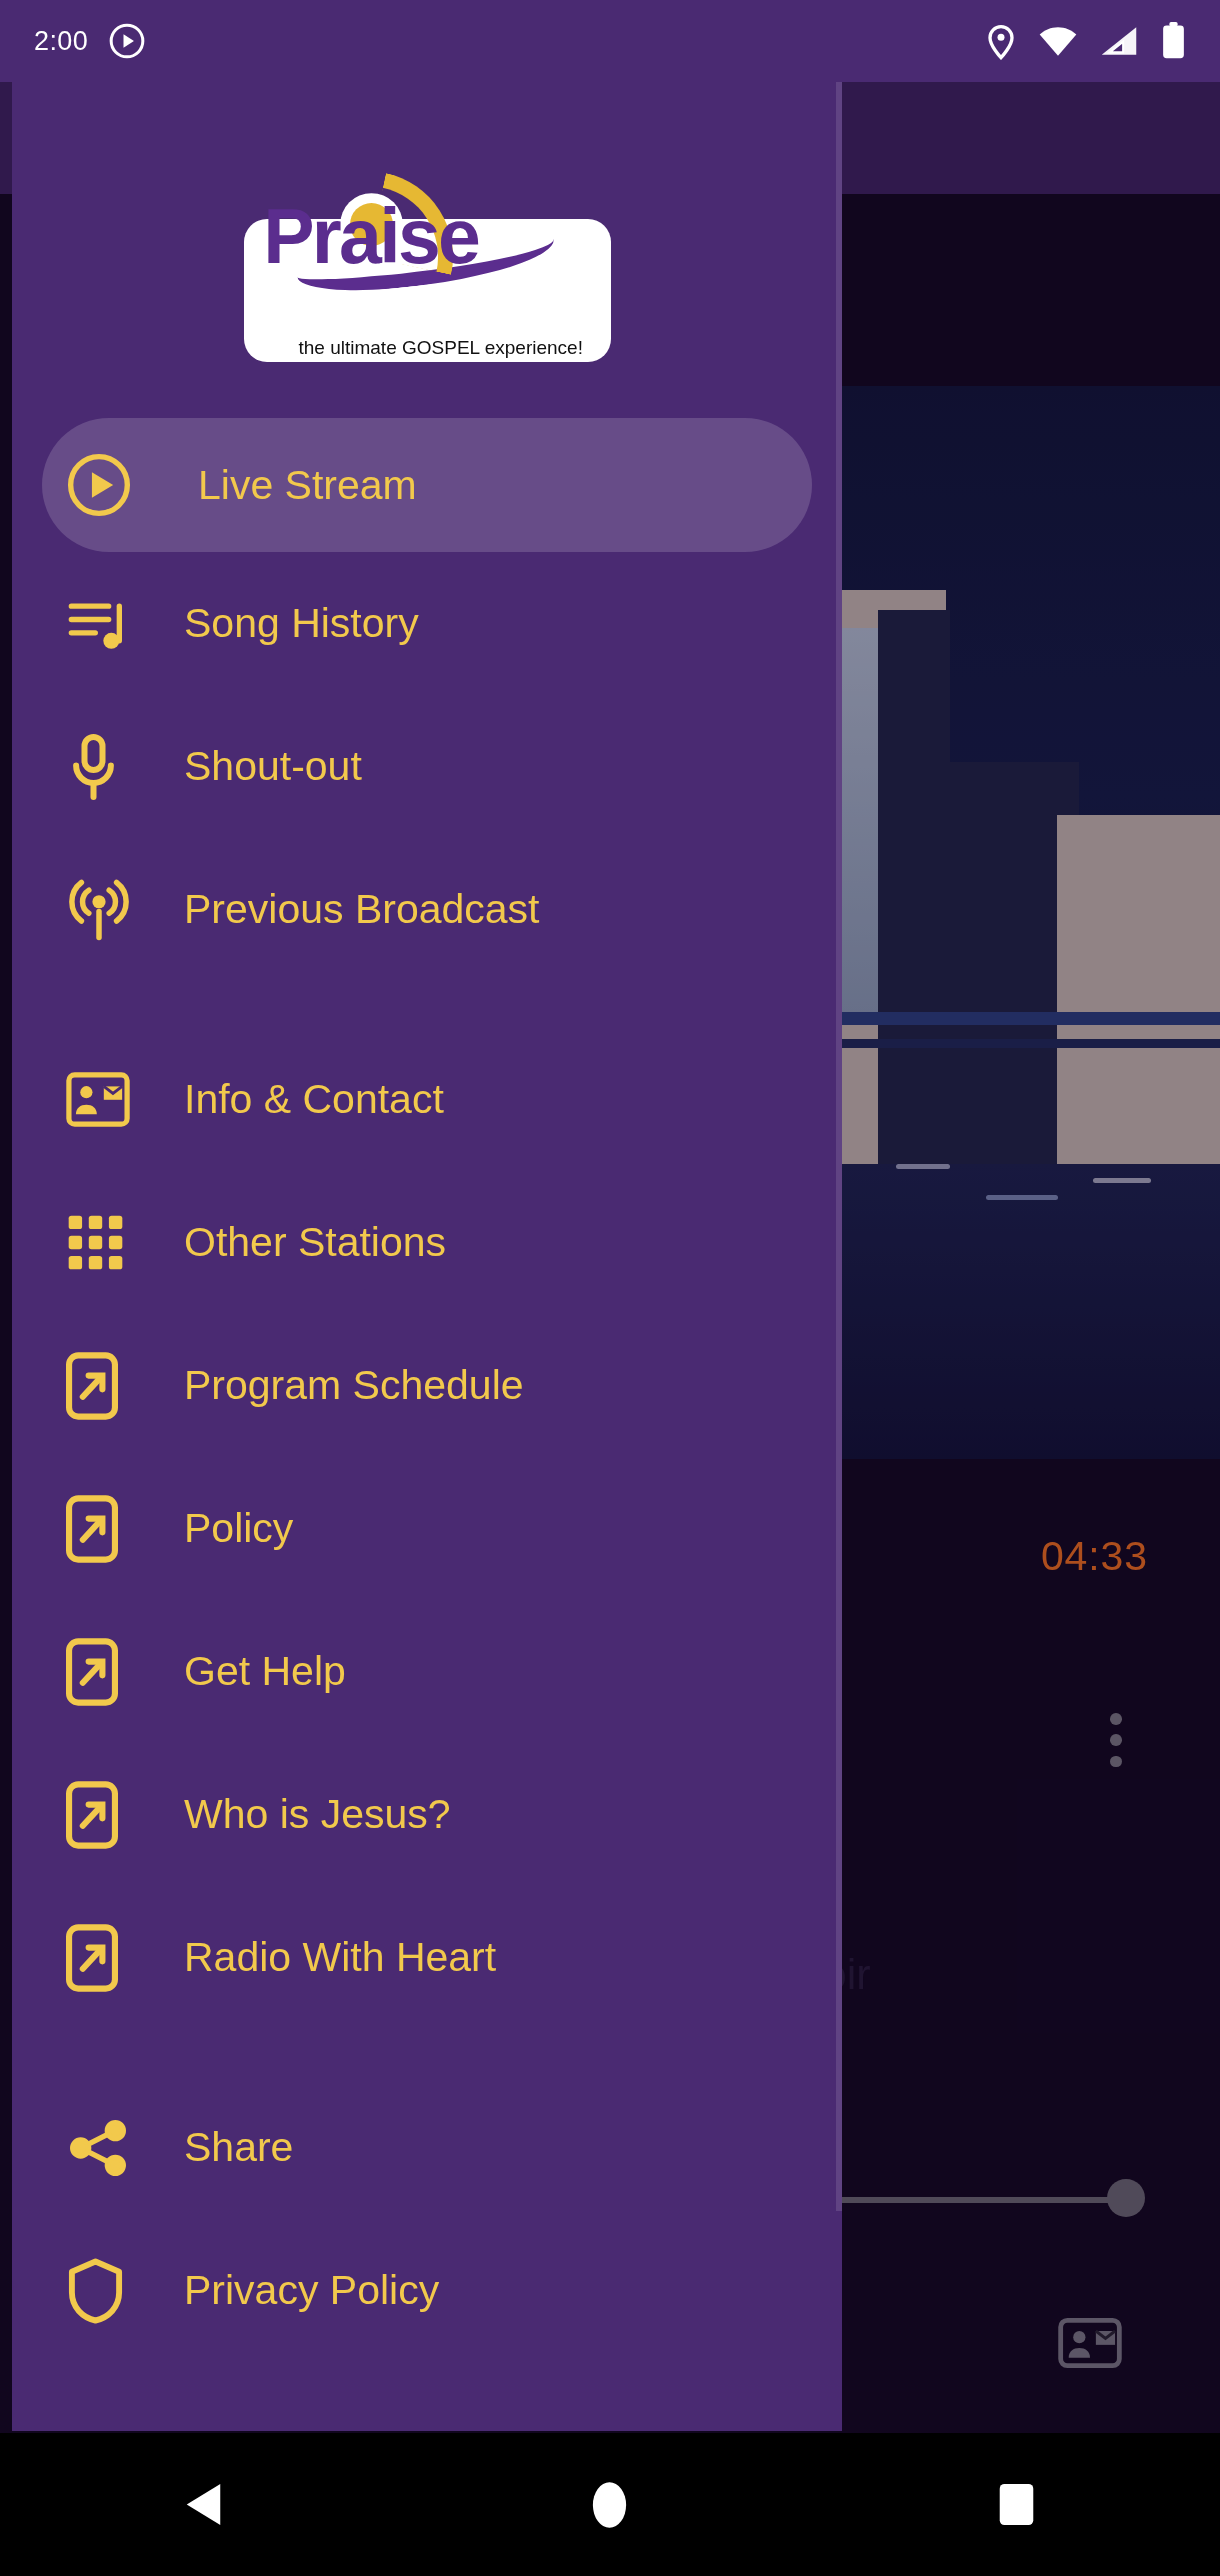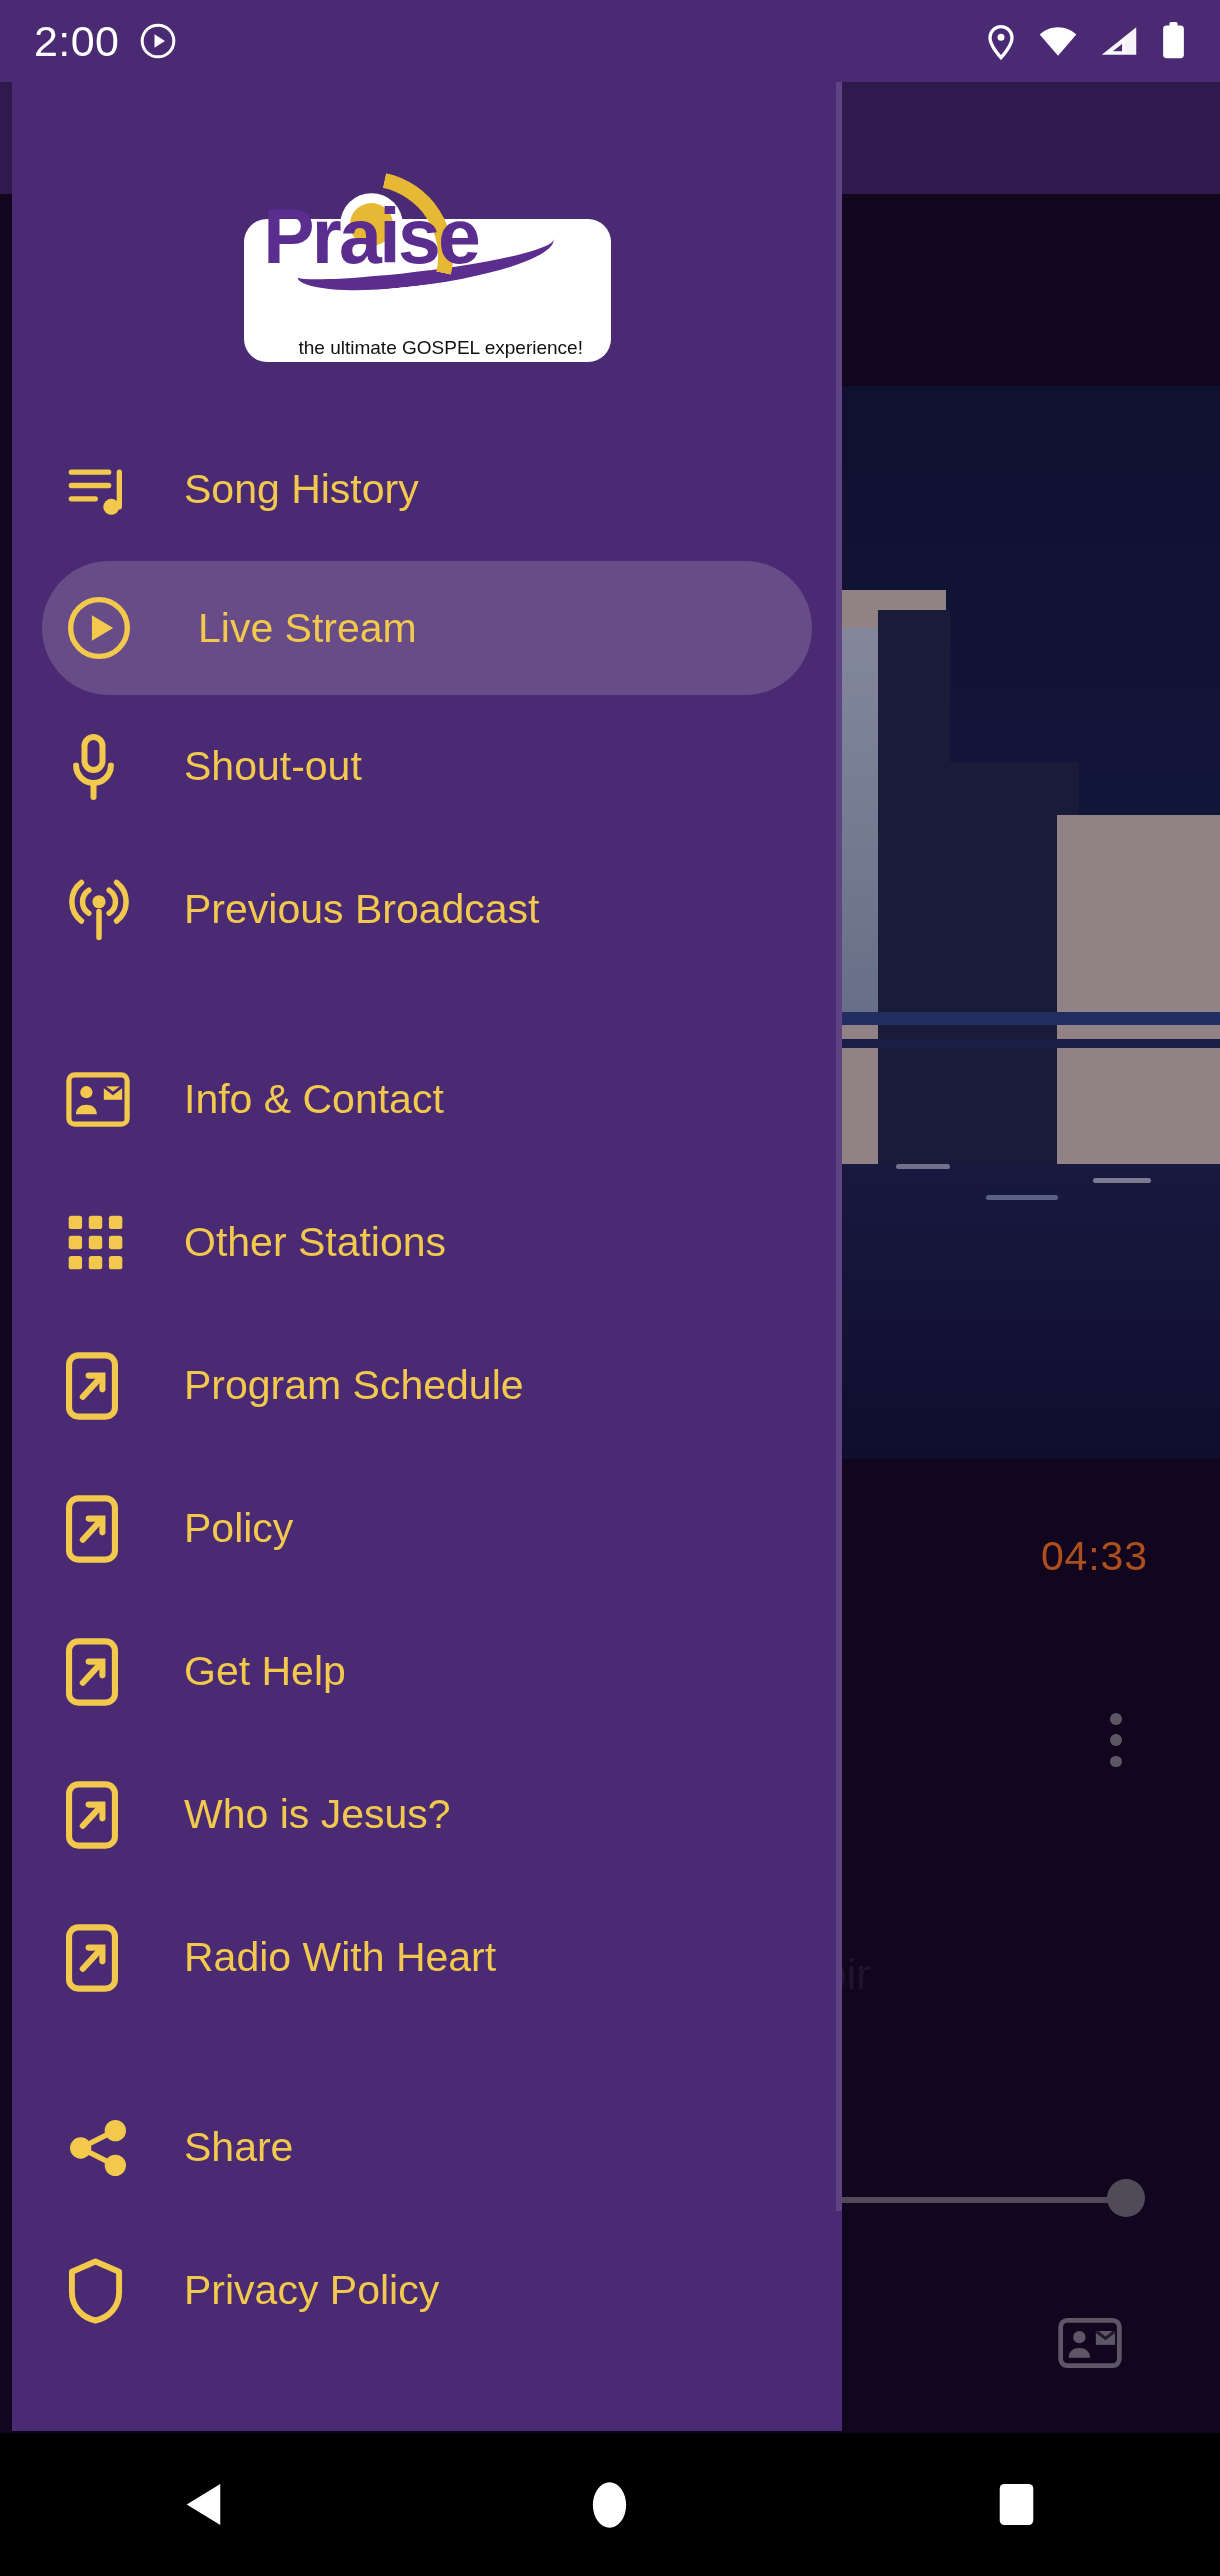--- a/index.html
+++ b/index.html
@@ -12,21 +12,21 @@
   #screen{ position:relative; width:1220px; height:2576px; overflow:hidden; }
 
   
   #player{ position:absolute; inset:0; background:#0d0517; }
 
   #statusbar{
     position:absolute; top:0; left:0; width:1220px; height:82px;
     background:#4a2a72; display:flex; align-items:center;
     padding:0 34px; z-index:40;
   }
-  #statusbar .clock{ color:#fff; font-size:43px; letter-spacing:0.4px; }
+  #statusbar .clock{ color:#fff; font-size:27px; letter-spacing:0.4px; }
   #statusbar .sb-play{ margin-left:19.7px; display:flex; align-items:center; }
   #statusbar .sb-right{ margin-left:auto; display:flex; align-items:center; gap:23px; }
 
   #appbar{
     position:absolute; top:82px; left:0; width:1220px; height:112px;
     background:#4a2a72; display:flex; align-items:center; padding:0 36px;
   }
   #appbar .title{ color:#ffffff; font-size:40px; margin-left:47px; font-weight:400; }
 
   #albumart{
@@ -244,39 +244,39 @@
       <div class="lg-card"></div>
       <div class="lg-swoosh"></div>
       <div class="lg-arm"></div>
       <div class="lg-person-head"></div>
       <div class="lg-praise">Praise</div>
       <div class="lg-tag">the ultimate GOSPEL experience!</div>
     </div>
 
     <div class="menu">
 
+      <div class="mi active">
+        <span class="ico">
+          <svg width="68" height="68" viewBox="0 0 24 24" fill="none" stroke="#f2c94c" stroke-width="1.9">
+            <circle cx="12" cy="12" r="10"></circle>
+            <path d="M9.5 7.5l7.5 4.5-7.5 4.5z" fill="#f2c94c" stroke="none"></path>
+          </svg>
+        </span>
+        <span class="lbl">Live Stream</span>
+      </div>
+
       <div class="mi">
         <span class="ico">
           <svg width="64" height="57" viewBox="0 0 24 21" fill="none" stroke="#f2c94c" stroke-width="2" stroke-linecap="round">
             <path d="M2 4h14M2 9h14M2 14h9"></path>
             <circle cx="17" cy="17" r="3" fill="#f2c94c" stroke="none"></circle>
             <path d="M20 17V4" stroke-width="2"></path>
           </svg>
         </span>
         <span class="lbl">Song History</span>
-      </div>
-
-      <div class="mi active">
-        <span class="ico">
-          <svg width="68" height="68" viewBox="0 0 24 24" fill="none" stroke="#f2c94c" stroke-width="1.9">
-            <circle cx="12" cy="12" r="10"></circle>
-            <path d="M9.5 7.5l7.5 4.5-7.5 4.5z" fill="#f2c94c" stroke="none"></path>
-          </svg>
-        </span>
-        <span class="lbl">Live Stream</span>
       </div>
 
       <div class="mi">
         <span class="ico">
           <svg width="55" height="72" viewBox="0 0 18 24" fill="none" stroke="#f2c94c" stroke-width="2" stroke-linecap="round">
             <rect x="6" y="2" width="6" height="11" rx="3"></rect>
             <path d="M3.2 11.5a5.8 5.8 0 0 0 11.6 0"></path>
             <path d="M9 17.5V22"></path>
           </svg>
         </span>

